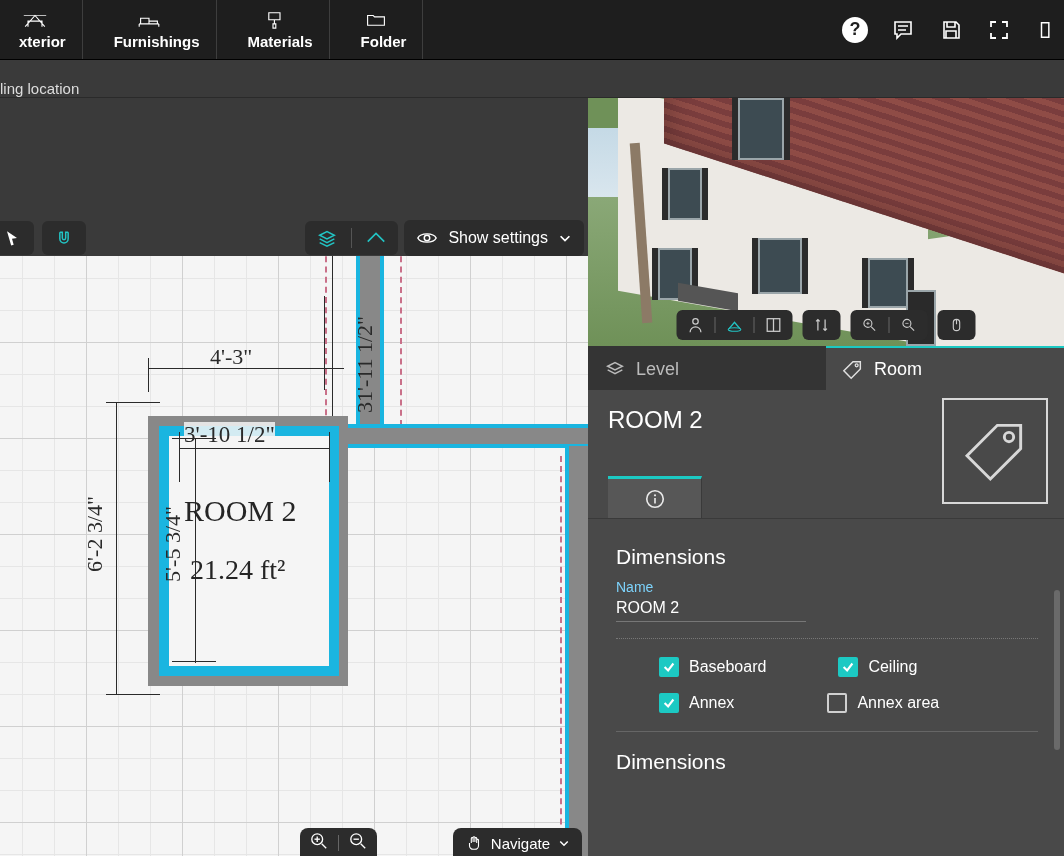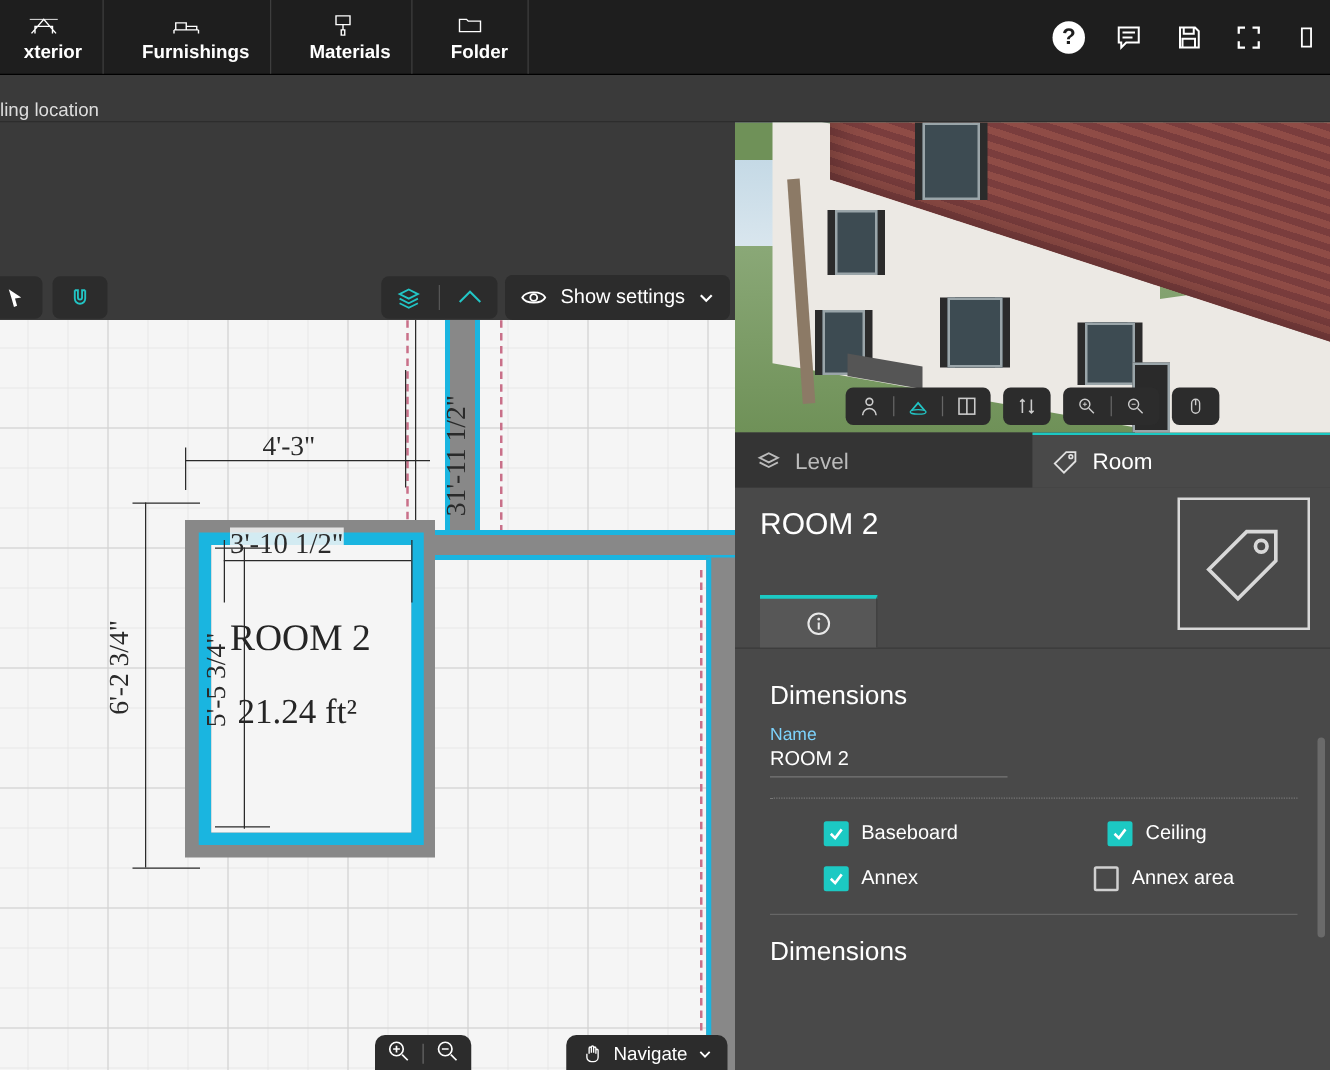--- a/index.html
+++ b/index.html
@@ -268,21 +268,21 @@
     background:transparent; border:none; border-bottom:1px solid #777;
     color:#fff; font-size:16px; padding:4px 0; width:190px;
     outline:none;
   }
   .dotted-sep{
     border:none;
     border-top:1px dotted #777;
     margin:16px 0 18px;
   }
   .check-row{
-    display:flex; gap:120px; margin-bottom:16px;padding-left:43px;
+    display:flex; gap:72px; margin-bottom:16px;padding-left:43px;
   }
   .chk{
     display:flex; align-items:center; gap:10px;
     font-size:16px; cursor:pointer;
   }
   .chk .box{
     width:20px;height:20px;border:2px solid #1cc9c3;
     display:flex;align-items:center;justify-content:center;
     border-radius:2px;
     background:transparent;

